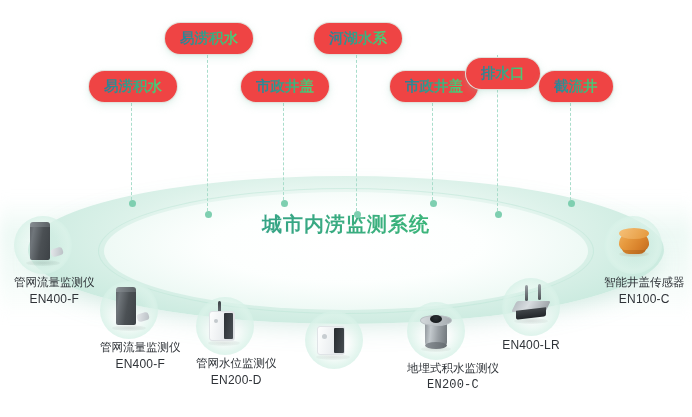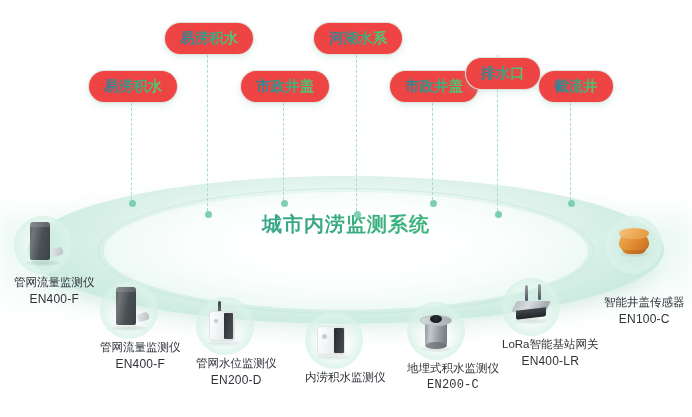--- a/index.html
+++ b/index.html
@@ -417,21 +417,20 @@
       <div class="node" style="left: 305px; top: 311px;">
         <div class="halo">
           <div class="dev d-en200a">
             <div class="shadow"></div>
             <div class="body"></div>
             <div class="panel"></div>
             <div class="dot"></div>
           </div>
         </div>
         <div class="caption">
-          <span class="cn">内涝积水监测仪</span>
         </div>
       </div>
       <div class="node" style="left: 407px; top: 302px; font-family: Liberation Mono, monospace;">
         <div class="halo">
           <div class="dev d-en200c">
             <div class="shadow"></div>
             <div class="cyl"></div>
             <div class="base"></div>
             <div class="rim"></div>
             <div class="hole"></div>
@@ -446,25 +445,24 @@
         <div class="halo">
           <div class="dev d-en400lr">
             <div class="shadow"></div>
             <div class="ant1"></div>
             <div class="ant2"></div>
             <div class="topface"></div>
             <div class="front"></div>
           </div>
         </div>
         <div class="caption">
-          <span class="cn">LoRa智能基站网关</span>
           <span class="mo">EN400-LR</span>
         </div>
       </div>
-      <div class="node" style="left: 604px; top: 216px; gap: 20px;">
+      <div class="node" style="left: 604px; top: 216px;">
         <div class="halo">
           <div class="dev d-en100c">
             <div class="shadow"></div>
             <div class="skirt"></div>
             <div class="dome"></div>
             <div class="cap"></div>
           </div>
         </div>
         <div class="caption">
           <span class="cn">智能井盖传感器</span>

